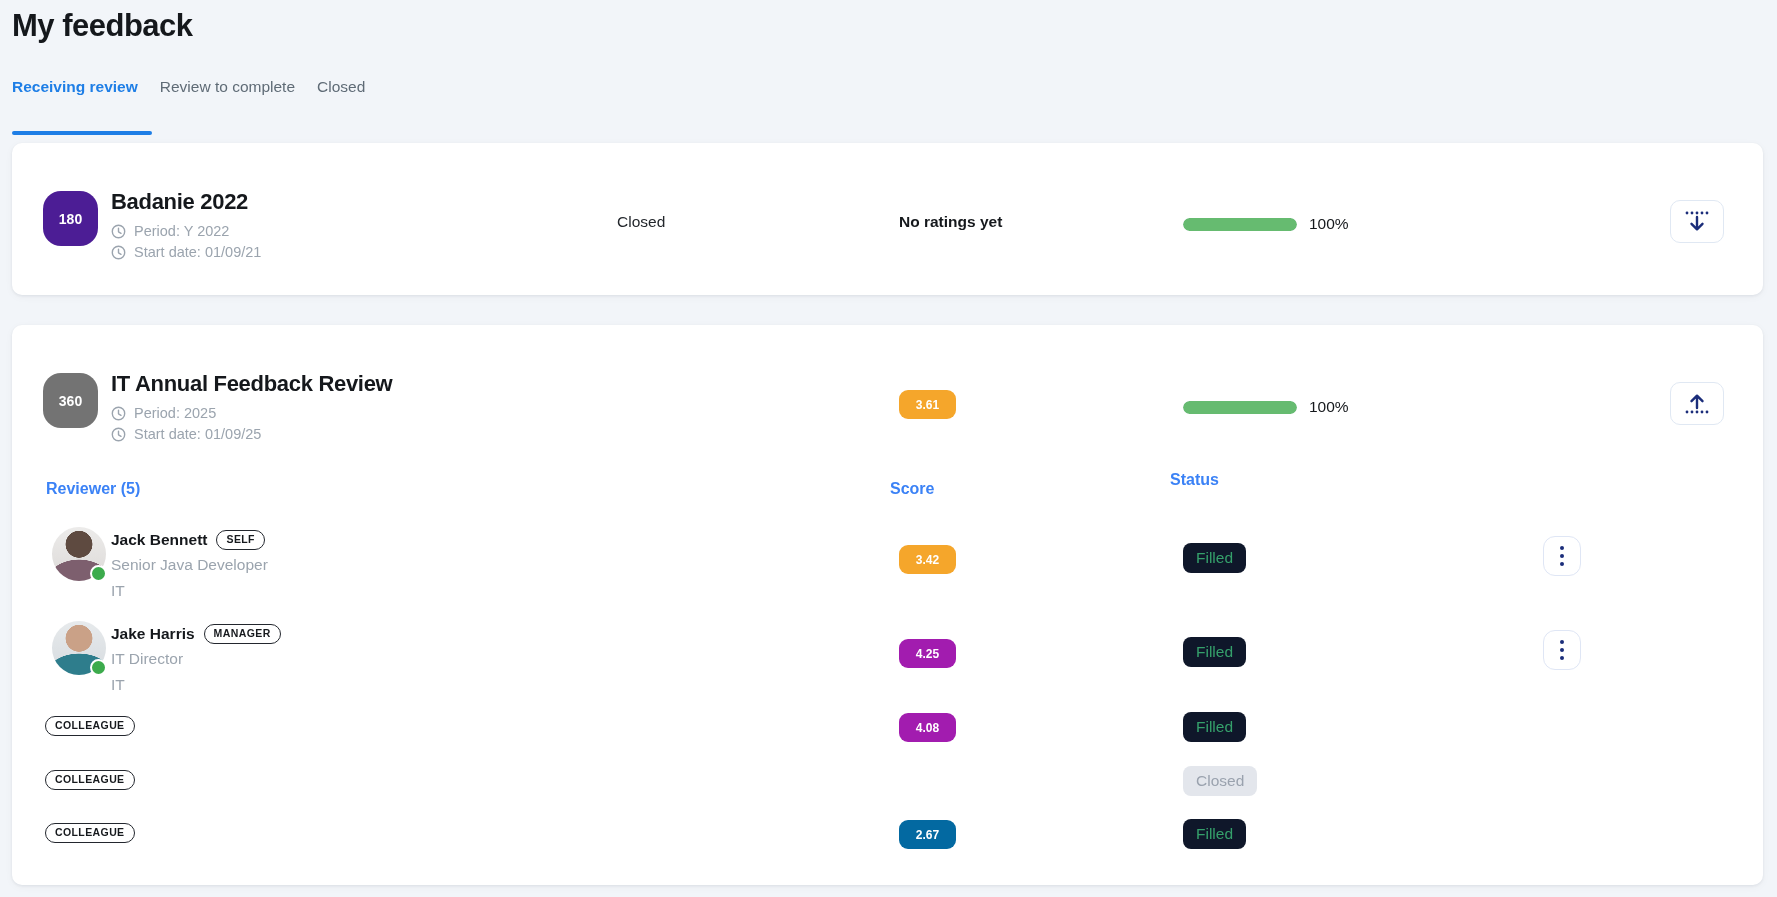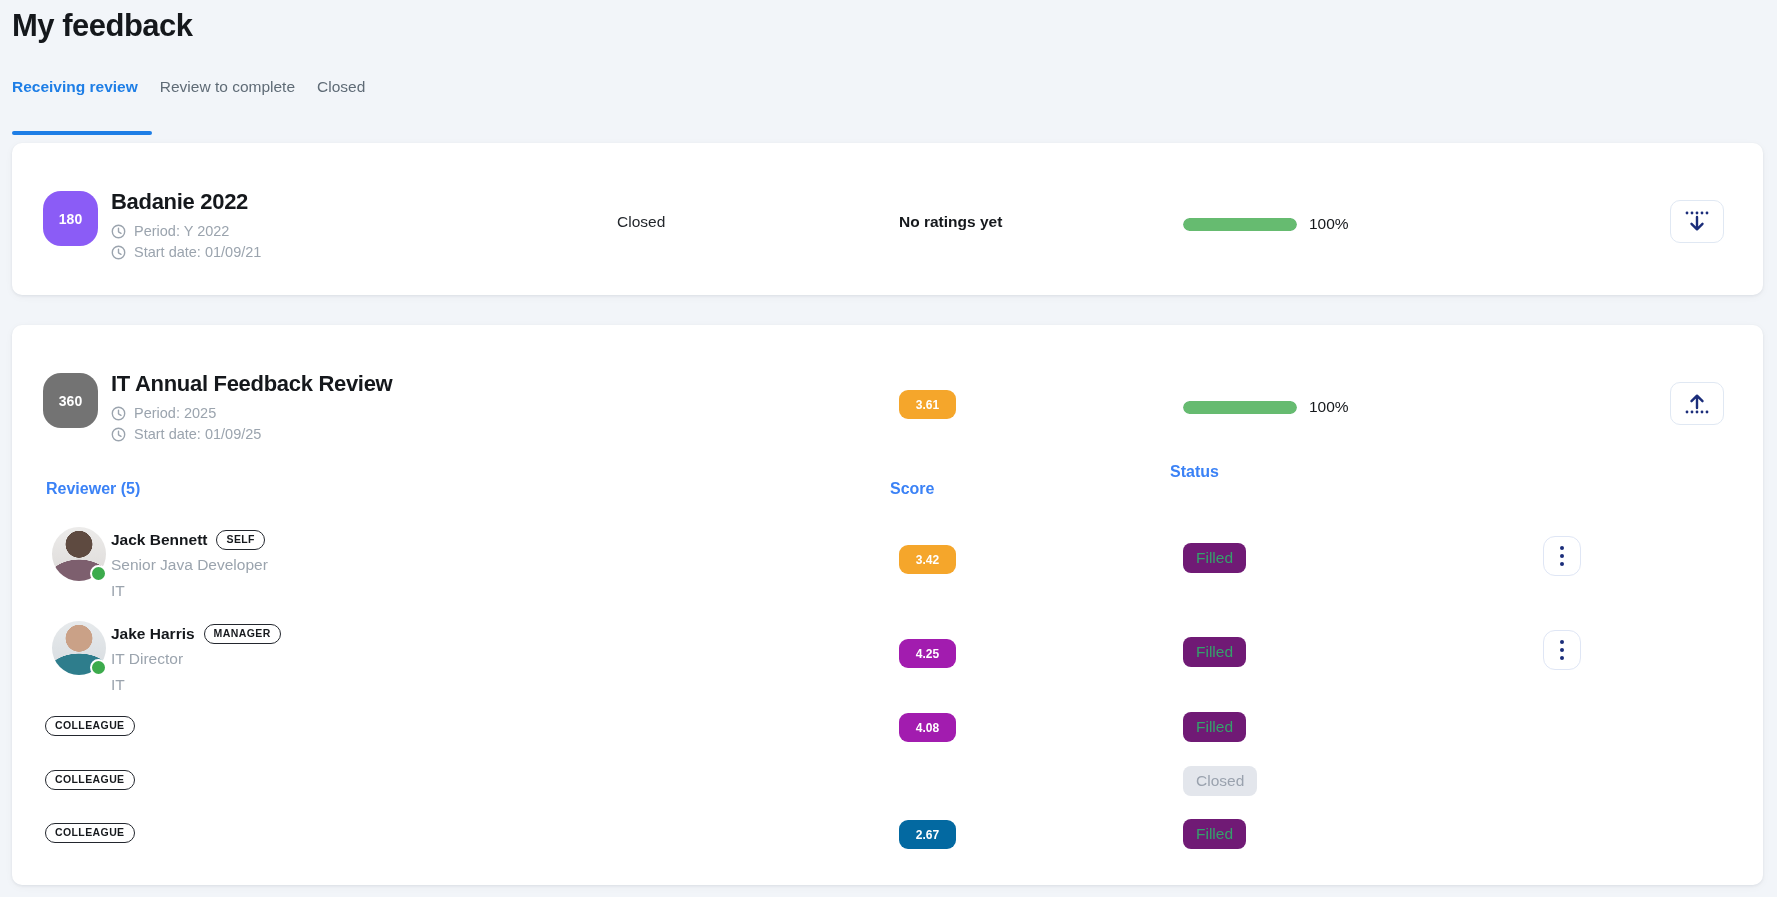--- a/index.html
+++ b/index.html
@@ -11,21 +11,21 @@
   .tabs { position:absolute; left:12px; top:78px; display:flex; gap:22px; align-items:center; }
   .tab { font-size:15.5px; color:#5f6b76; cursor:pointer; white-space:nowrap; }
   .tab.active { color:#1e7ee6; font-weight:700; }
   .tab-underline { position:absolute; left:12px; top:131px; width:140px; height:4px; border-radius:3px; background:#1e7ee6; }
 
   .card { position:absolute; left:12px; width:1751px; background:#ffffff; border-radius:10px; box-shadow:0 1px 3px rgba(16,24,40,0.07), 0 2px 8px rgba(16,24,40,0.04); }
   .card-1 { top:143px; height:152px; }
   .card-2 { top:325px; height:560px; }
 
   .type-badge { position:absolute; left:31px; top:48px; width:55px; height:55px; border-radius:18px; display:flex; align-items:center; justify-content:center; color:#ffffff; font-size:14px; font-weight:700; }
-  .type-180 { background:#8b5cf6; }
+  .type-180 { background:#4c1d95; }
   .type-360 { background:#737373; }
 
   .survey-title { position:absolute; left:99px; top:46px; font-size:22px; font-weight:700; color:#15181c; letter-spacing:-0.3px; }
   .meta { position:absolute; left:99px; display:flex; align-items:center; gap:8px; color:#9ba4ae; font-size:14.5px; }
   .meta-1 { top:80px; } .meta-2 { top:101px; }
   .meta svg { flex:0 0 auto; }
 
   .closed-text { position:absolute; left:605px; top:70px; font-size:15.5px; color:#23272c; }
   .no-ratings { position:absolute; left:887px; top:70px; font-size:15.5px; font-weight:700; color:#15181c; }
 
@@ -38,41 +38,41 @@
 
   .score-pill { position:absolute; width:57px; height:29px; border-radius:9px; display:flex; align-items:center; justify-content:center; color:#ffffff; font-size:12px; font-weight:700; }
   .sc-orange { background:#f5a62b; }
   .sc-green  { background:#a21caf; }
   .sc-blue   { background:#0369a1; }
   .overall-score { left:887px; top:65px; }
 
   .tbl-header { position:absolute; font-size:16px; font-weight:700; color:#3b82f6; }
   .h-reviewer { left:34px; top:155px; }
   .h-score    { left:878px; top:155px; }
-  .h-status   { left:1158px; top:138px; }
+  .h-status   { left:1158px; top:146px; }
 
   .avatar { position:absolute; left:40px; width:54px; height:54px; border-radius:50%; }
   .avatar-jack { background:
       radial-gradient(circle at 50% 32%, #5e4a40 0 29%, rgba(0,0,0,0) 30%),
       radial-gradient(ellipse 60% 42% at 50% 102%, #7d5f6e 0 98%, rgba(0,0,0,0) 100%),
       linear-gradient(180deg, #ecebea 0%, #dddad8 100%); }
   .avatar-jake { background:
       radial-gradient(circle at 50% 32%, #caa187 0 29%, rgba(0,0,0,0) 30%),
       radial-gradient(ellipse 62% 42% at 50% 102%, #2e7d8c 0 98%, rgba(0,0,0,0) 100%),
       linear-gradient(180deg, #e7eaec 0%, #d6dbdf 100%); }
   .online-dot { position:absolute; right:-1px; bottom:-1px; width:17px; height:17px; border-radius:50%; background:#3cab4c; border:2px solid #ffffff; }
 
   .person-name { position:absolute; left:99px; font-size:15.5px; font-weight:700; color:#15181c; display:flex; align-items:center; gap:9px;justify-content:space-between; }
   .person-sub { position:absolute; left:99px; font-size:15.5px; color:#9ba4ae; }
 
   .role-badge { display:inline-block; border:1.5px solid #23272e; border-radius:11px; padding:2px 9px 3px; font-size:10.5px; font-weight:700; letter-spacing:0.4px; color:#16191d; background:#ffffff; line-height:1.2; }
   .role-badge.standalone { position:absolute; left:33px; }
 
   .status-pill { position:absolute; left:1171px; height:30px; padding:0 13px; border-radius:8px; display:flex; align-items:center; font-size:15.5px; }
-  .st-filled { background:#701a75; color:#35a06b; }
+  .st-filled { background:#0f172a; color:#35a06b; }
   .st-closed { background:#e3e6ec; color:#9aa2ae; }
 
   .kebab-btn { position:absolute; left:1531px; width:38px; height:40px; background:#ffffff; border:1px solid #dfe6f5; border-radius:12px; display:flex; flex-direction:column; align-items:center; justify-content:center; gap:4px; cursor:pointer; }
   .kebab-btn .dot { width:4px; height:4px; border-radius:50%; background:#1b2d7a; }
 </style>
 </head>
 <body>
 
 <div class="screen">
 

